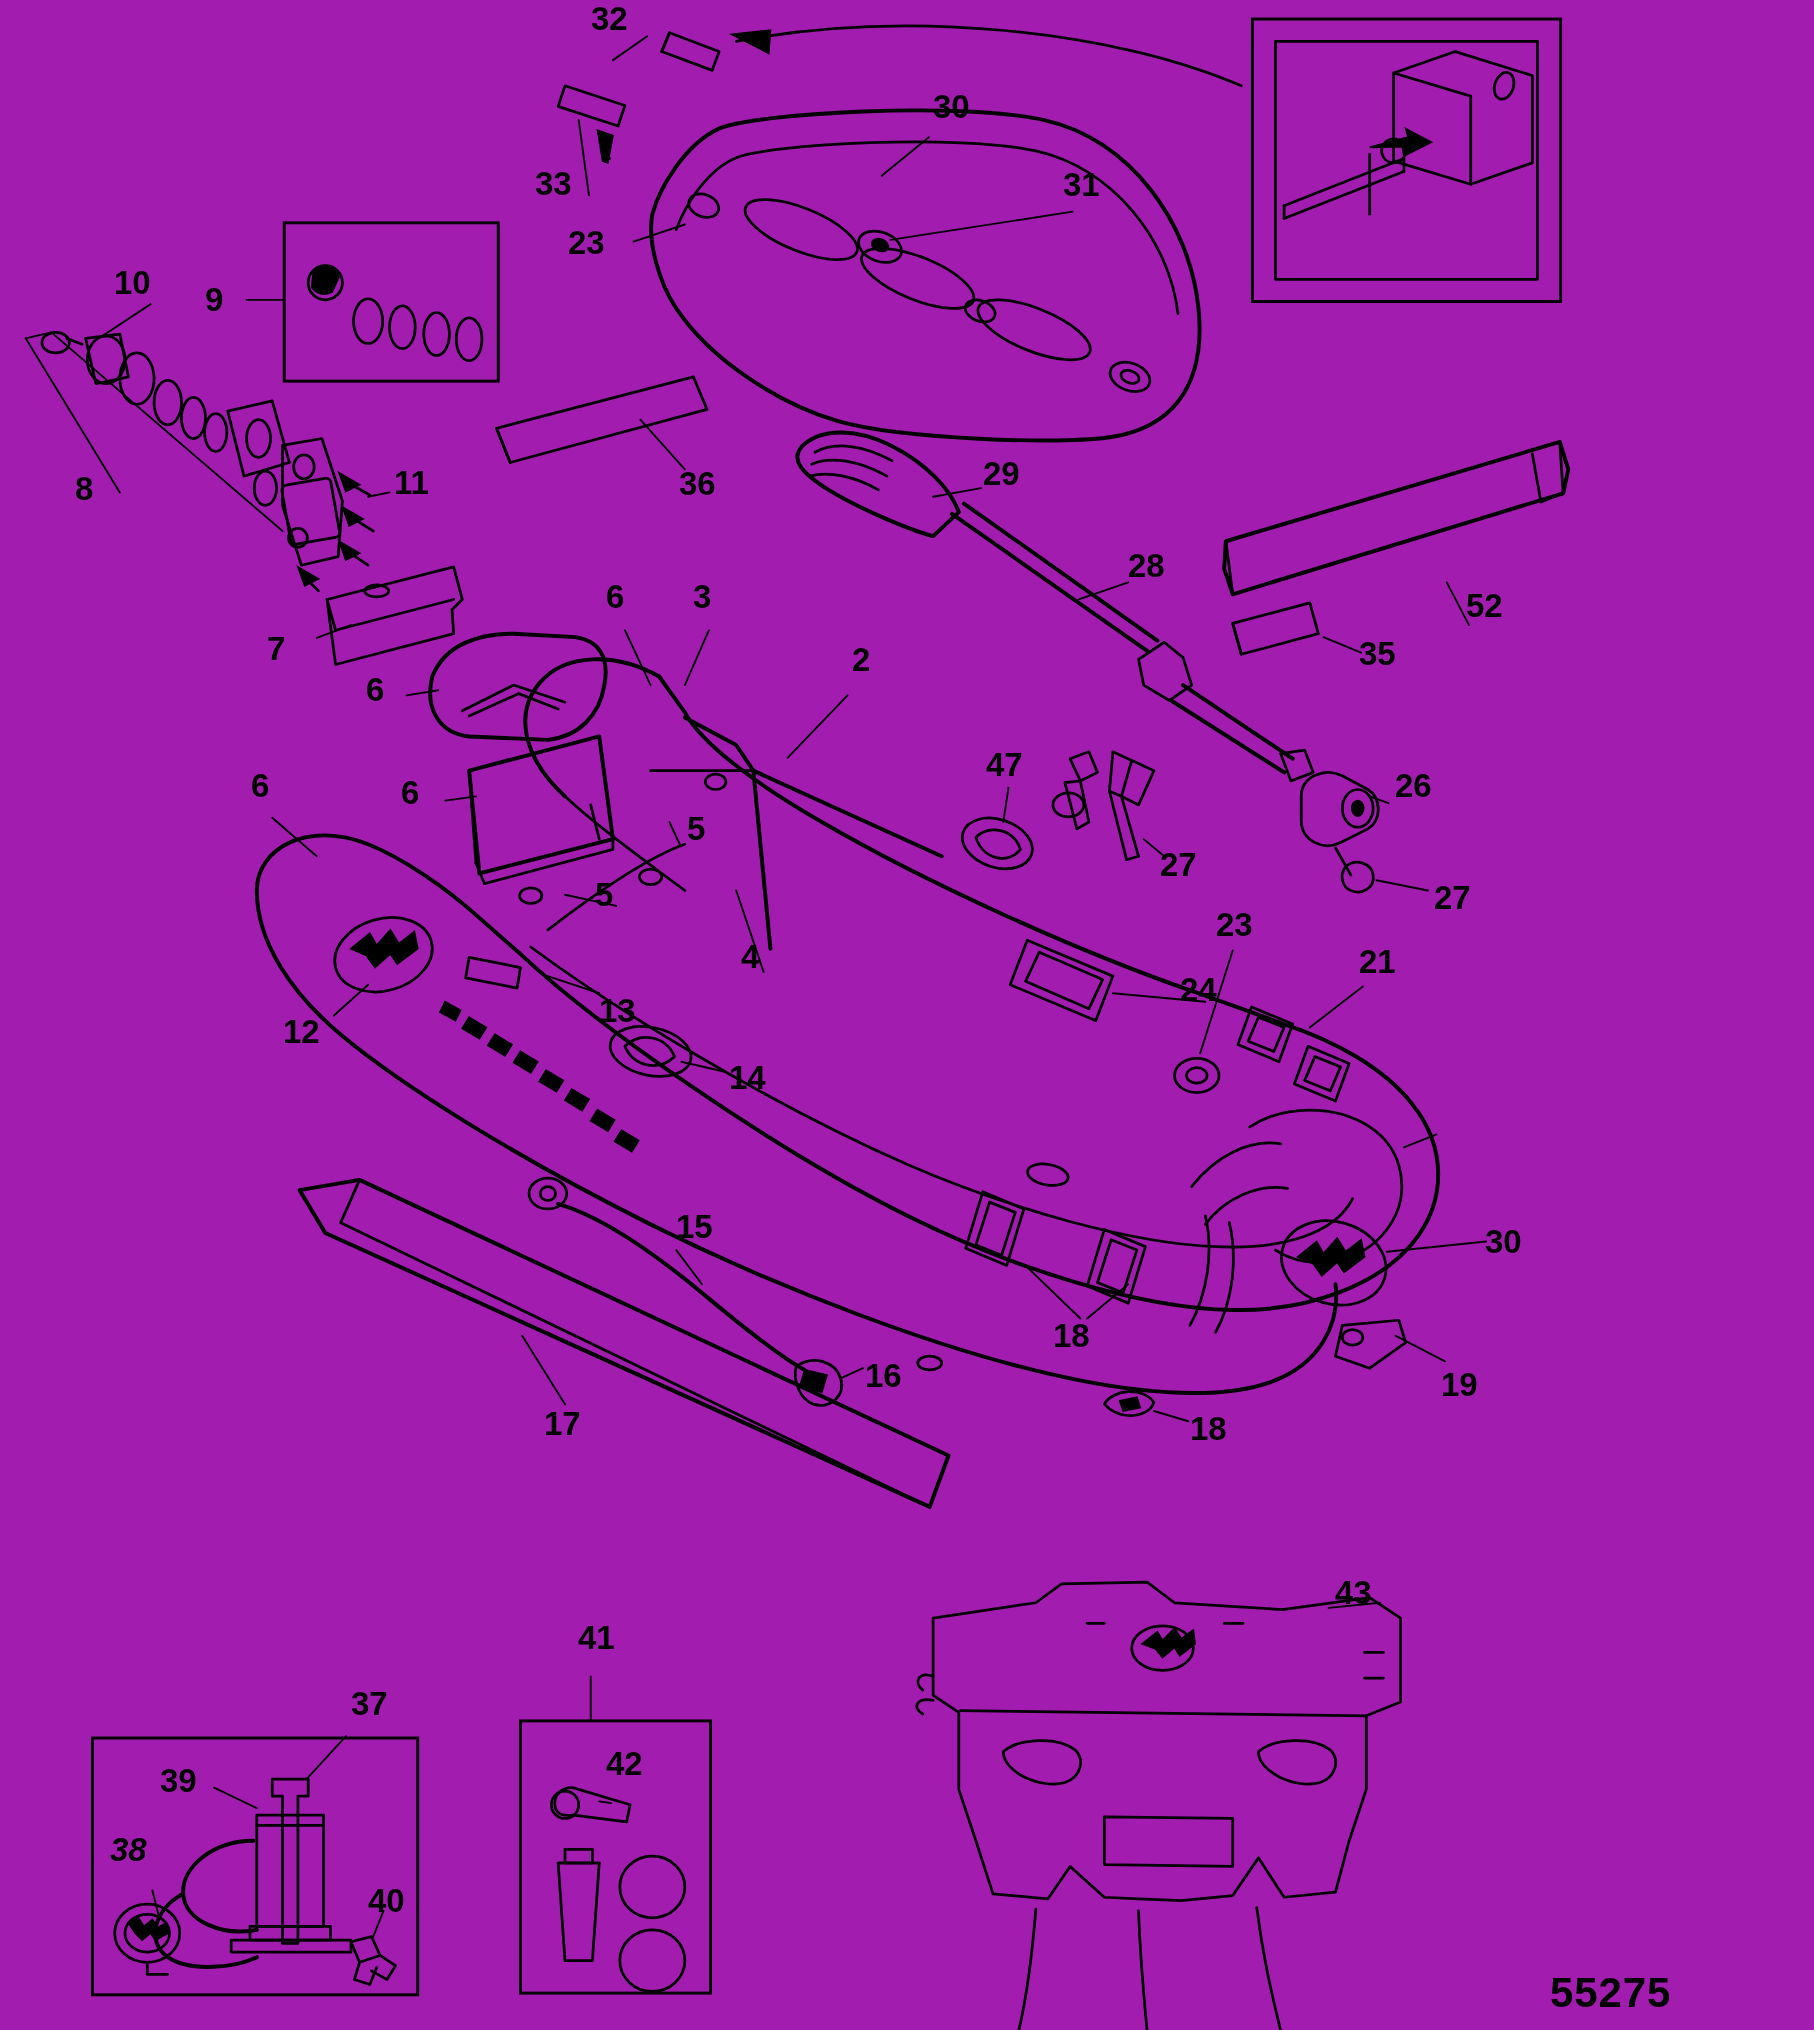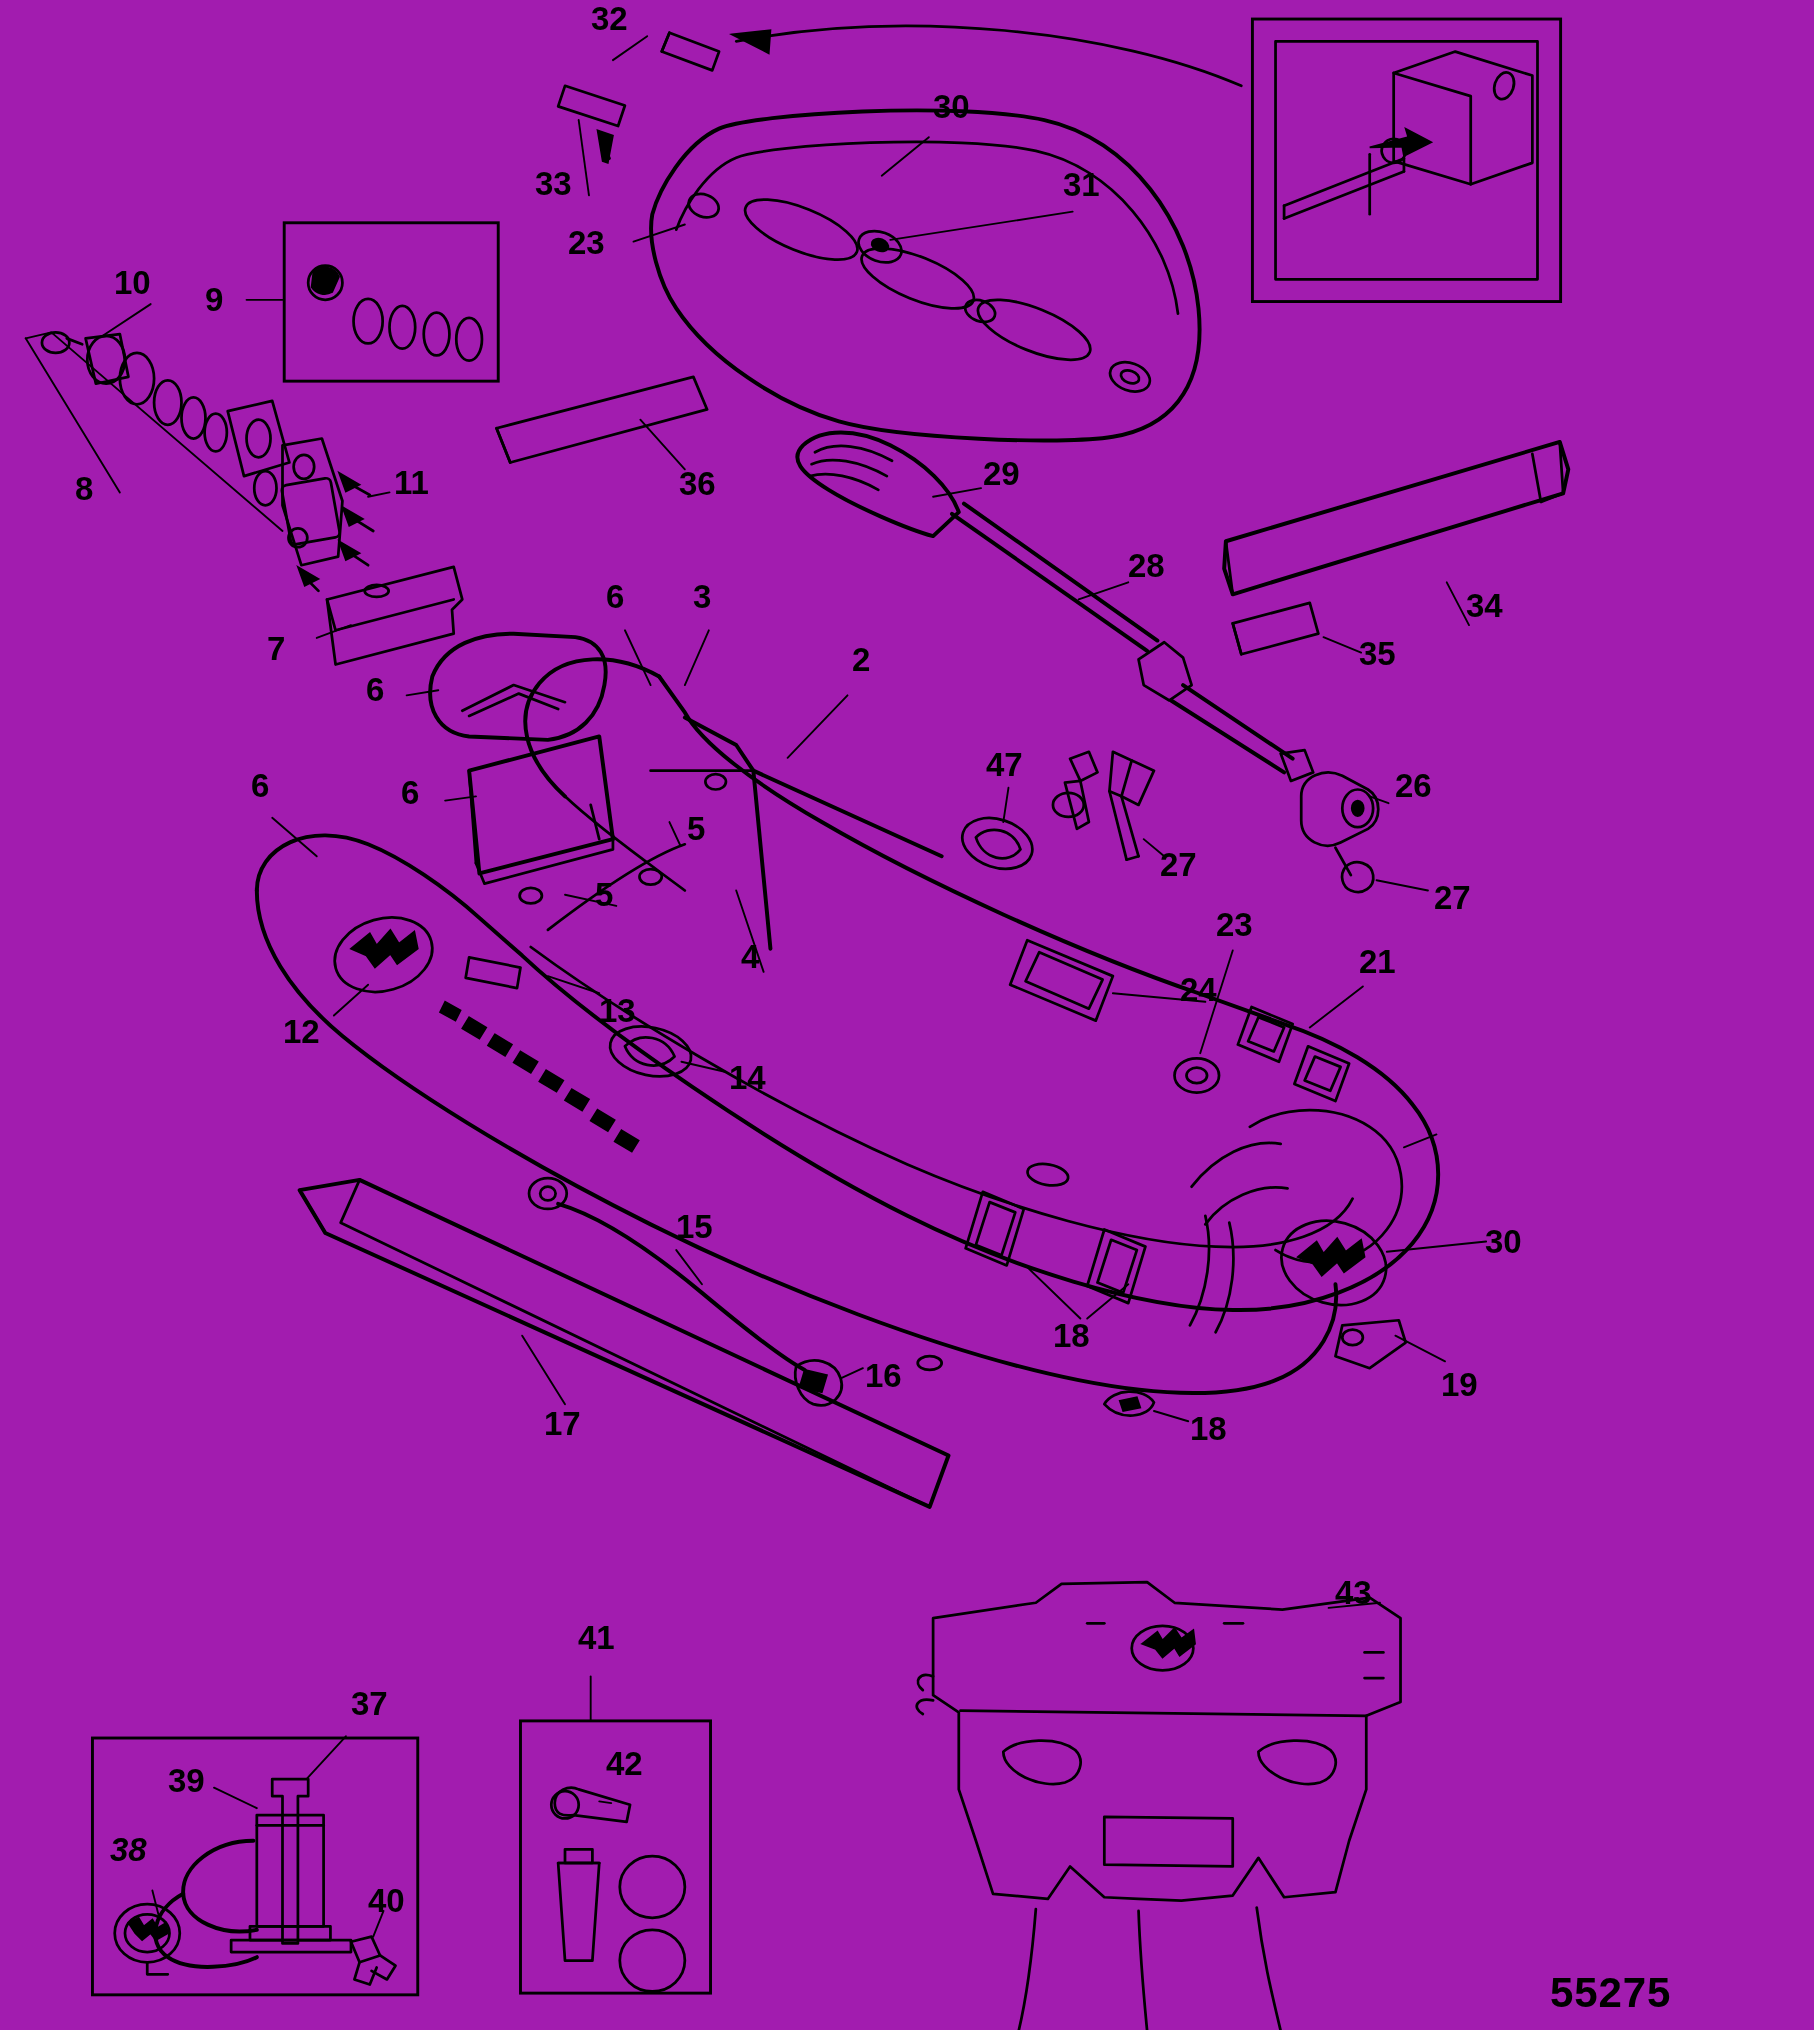--- a/index.html
+++ b/index.html
@@ -440,26 +440,26 @@
   <span class="callout" style="left:1359px;top:945px;">21</span>
   <span class="callout" style="left:1053px;top:1319px;">18</span>
   <span class="callout" style="left:1216px;top:908px;">23</span>
   <span class="callout" style="left:1395px;top:769px;">26</span>
   <span class="callout" style="left:1434px;top:881px;">27</span>
   <span class="callout" style="left:1180px;top:973px;">24</span>
   <span class="callout" style="left:986px;top:748px;">47</span>
   <span class="callout" style="left:1160px;top:848px;">27</span>
   <span class="callout" style="left:1128px;top:549px;">28</span>
   <span class="callout" style="left:983px;top:457px;">29</span>
-  <span class="callout" style="left:1466px;top:589px;">34</span>
+  <span class="callout" style="left:1466px;top:589px;">52</span>
   <span class="callout" style="left:1359px;top:637px;">35</span>
   <span class="callout" style="left:679px;top:467px;">36</span>
   <span class="callout" style="left:351px;top:1687px;">37</span>
   <span class="callout" style="left:110px;top:1833px;font-style:italic;">38</span>
-  <span class="callout" style="left:168px;top:1764px;">39</span>
+  <span class="callout" style="left:160px;top:1764px;">39</span>
   <span class="callout" style="left:368px;top:1884px;">40</span>
   <span class="callout" style="left:578px;top:1621px;">41</span>
   <span class="callout" style="left:606px;top:1747px;">42</span>
   <span class="callout" style="left:1335px;top:1576px;">43</span>
 
   <span class="partcode" style="left:1550px;top:1969px;">55275</span>
 
 </div>
 
 

